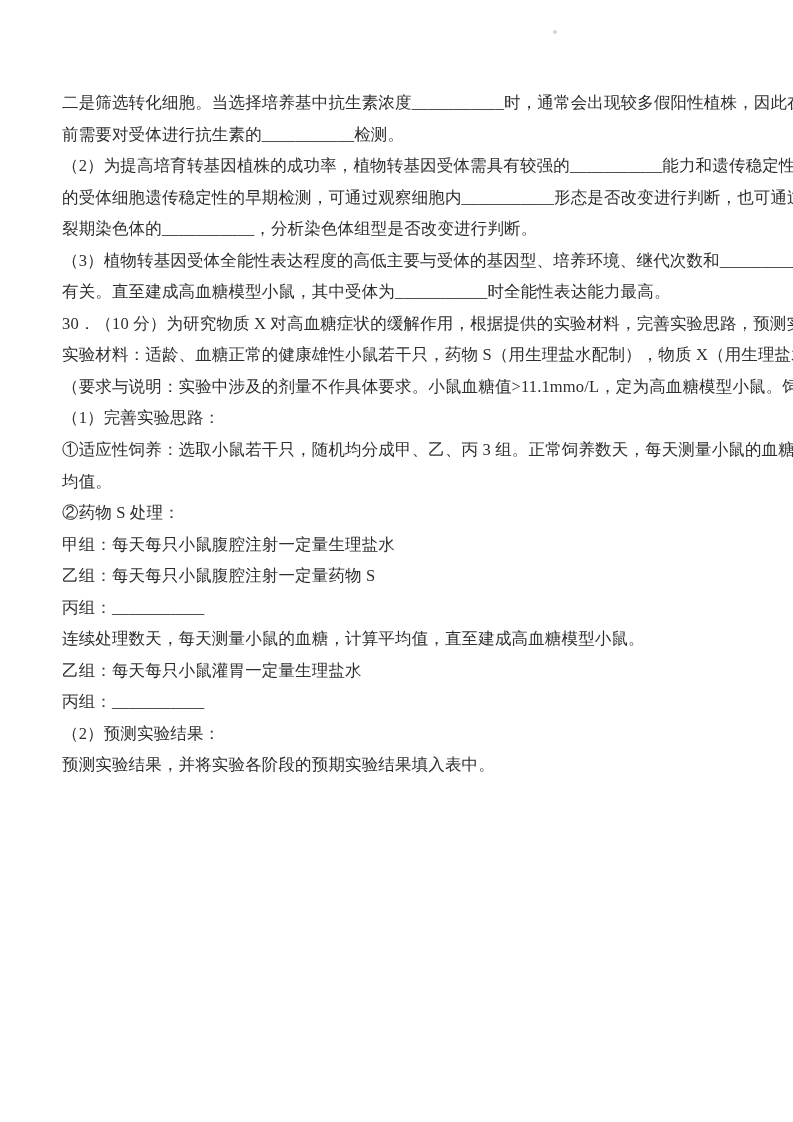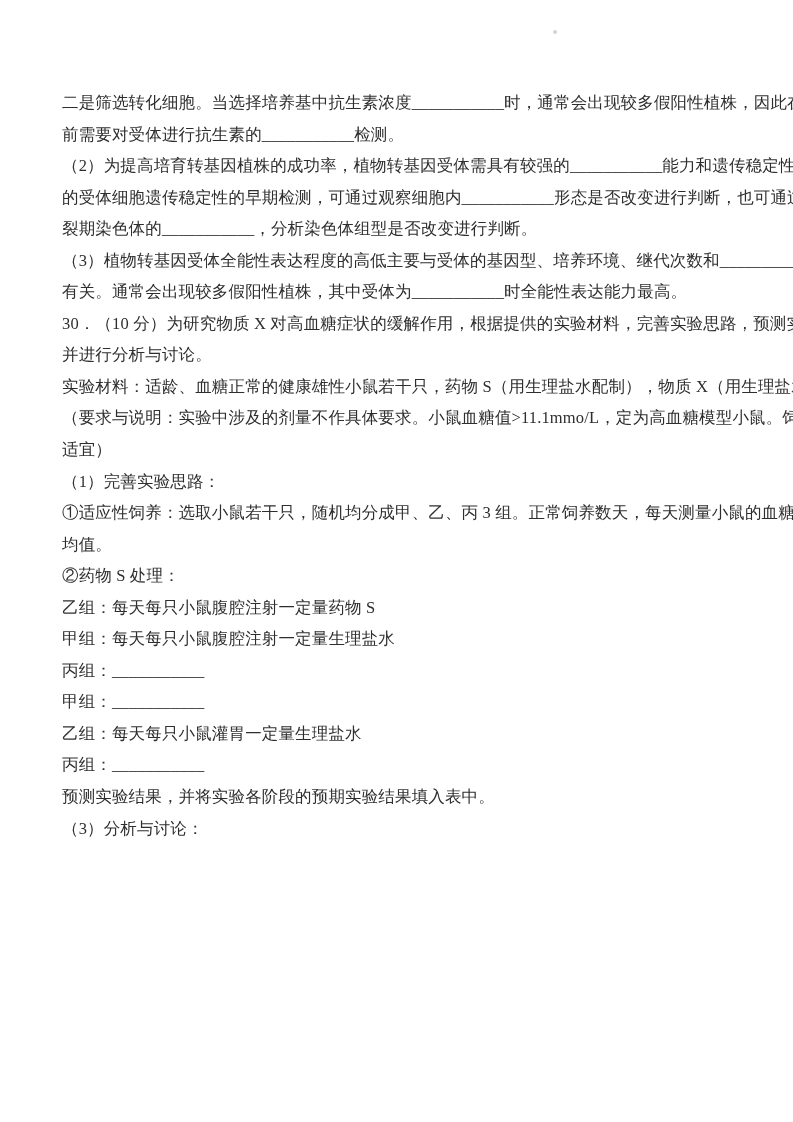--- a/index.html
+++ b/index.html
@@ -49,32 +49,30 @@
 
 <div class="page">
   <span class="stray-dot"></span>
   <main class="content" id="doc-lines">
       <p class="line">二是筛选转化细胞。当选择培养基中抗生素浓度___________时，通常会出现较多假阳性植株，因此在转基因</p>
       <p class="line">前需要对受体进行抗生素的___________检测。</p>
       <p class="line">（2）为提高培育转基因植株的成功率，植物转基因受体需具有较强的___________能力和遗传稳定性。对培养</p>
       <p class="line">的受体细胞遗传稳定性的早期检测，可通过观察细胞内___________形态是否改变进行判断，也可通过观察分</p>
       <p class="line">裂期染色体的___________，分析染色体组型是否改变进行判断。</p>
       <p class="line">（3）植物转基因受体全能性表达程度的高低主要与受体的基因型、培养环境、继代次数和___________长短等</p>
-      <p class="line">有关。通常会出现较多假阳性植株，其中受体为___________时全能性表达能力最高。</p>
+      <p class="line">有关。直至建成高血糖模型小鼠，其中受体为___________时全能性表达能力最高。</p>
       <p class="line">30．（10 分）为研究物质 X 对高血糖症状的缓解作用，根据提供的实验材料，完善实验思路，预测实验结果，</p>
-      <p class="line">并进行分析与讨论。</p>
       <p class="line">实验材料：适龄、血糖正常的健康雄性小鼠若干只，药物 S（用生理盐水配制），物质 X（用生理盐水配制），</p>
       <p class="line">（要求与说明：实验中涉及的剂量不作具体要求。小鼠血糖值&gt;11.1mmo/L，定为高血糖模型小鼠。饲养条件</p>
-      <p class="line">适宜）</p>
       <p class="line">（1）完善实验思路：</p>
       <p class="line">①适应性饲养：选取小鼠若干只，随机均分成甲、乙、丙 3 组。正常饲养数天，每天测量小鼠的血糖，计算平</p>
       <p class="line">均值。</p>
       <p class="line">②药物 S 处理：</p>
+      <p class="line">甲组：每天每只小鼠腹腔注射一定量生理盐水</p>
       <p class="line">乙组：每天每只小鼠腹腔注射一定量药物 S</p>
-      <p class="line">甲组：每天每只小鼠腹腔注射一定量生理盐水</p>
       <p class="line">丙组：___________</p>
-      <p class="line">甲组：___________</p>
+      <p class="line">连续处理数天，每天测量小鼠的血糖，计算平均值，直至建成高血糖模型小鼠。</p>
       <p class="line">乙组：每天每只小鼠灌胃一定量生理盐水</p>
       <p class="line">丙组：___________</p>
+      <p class="line">（2）预测实验结果：</p>
       <p class="line">预测实验结果，并将实验各阶段的预期实验结果填入表中。</p>
-      <p class="line">（3）分析与讨论：</p>
     </main>
 </div>
 
 </body></html>

